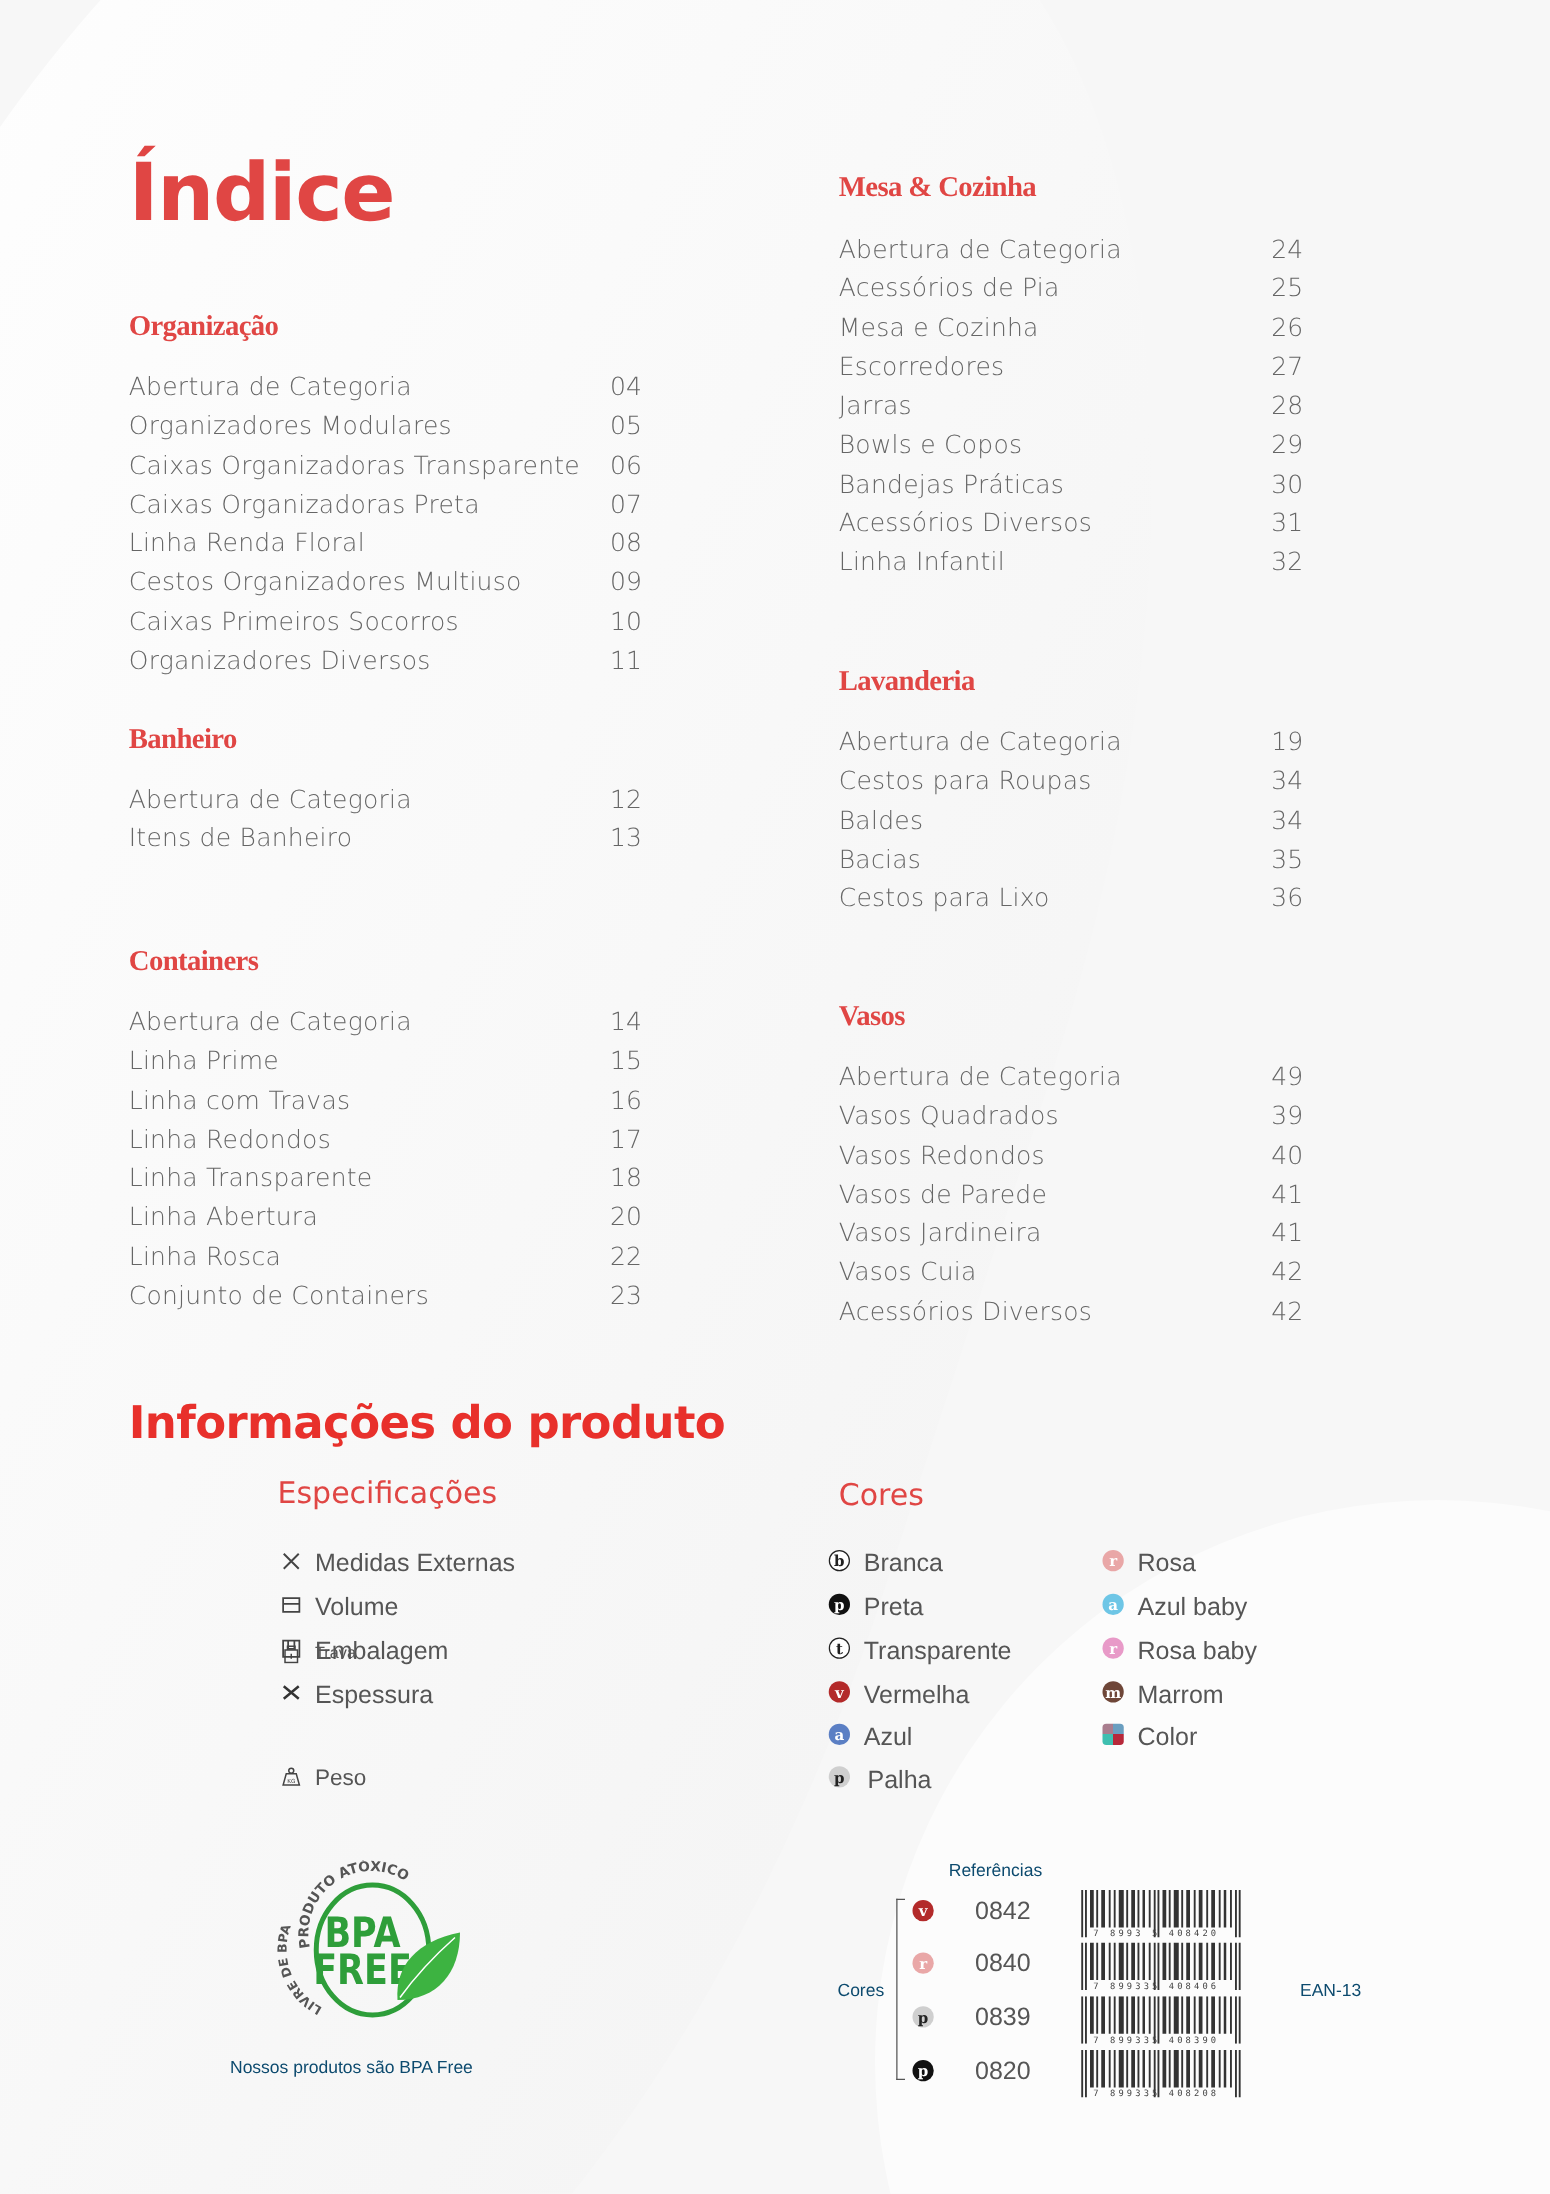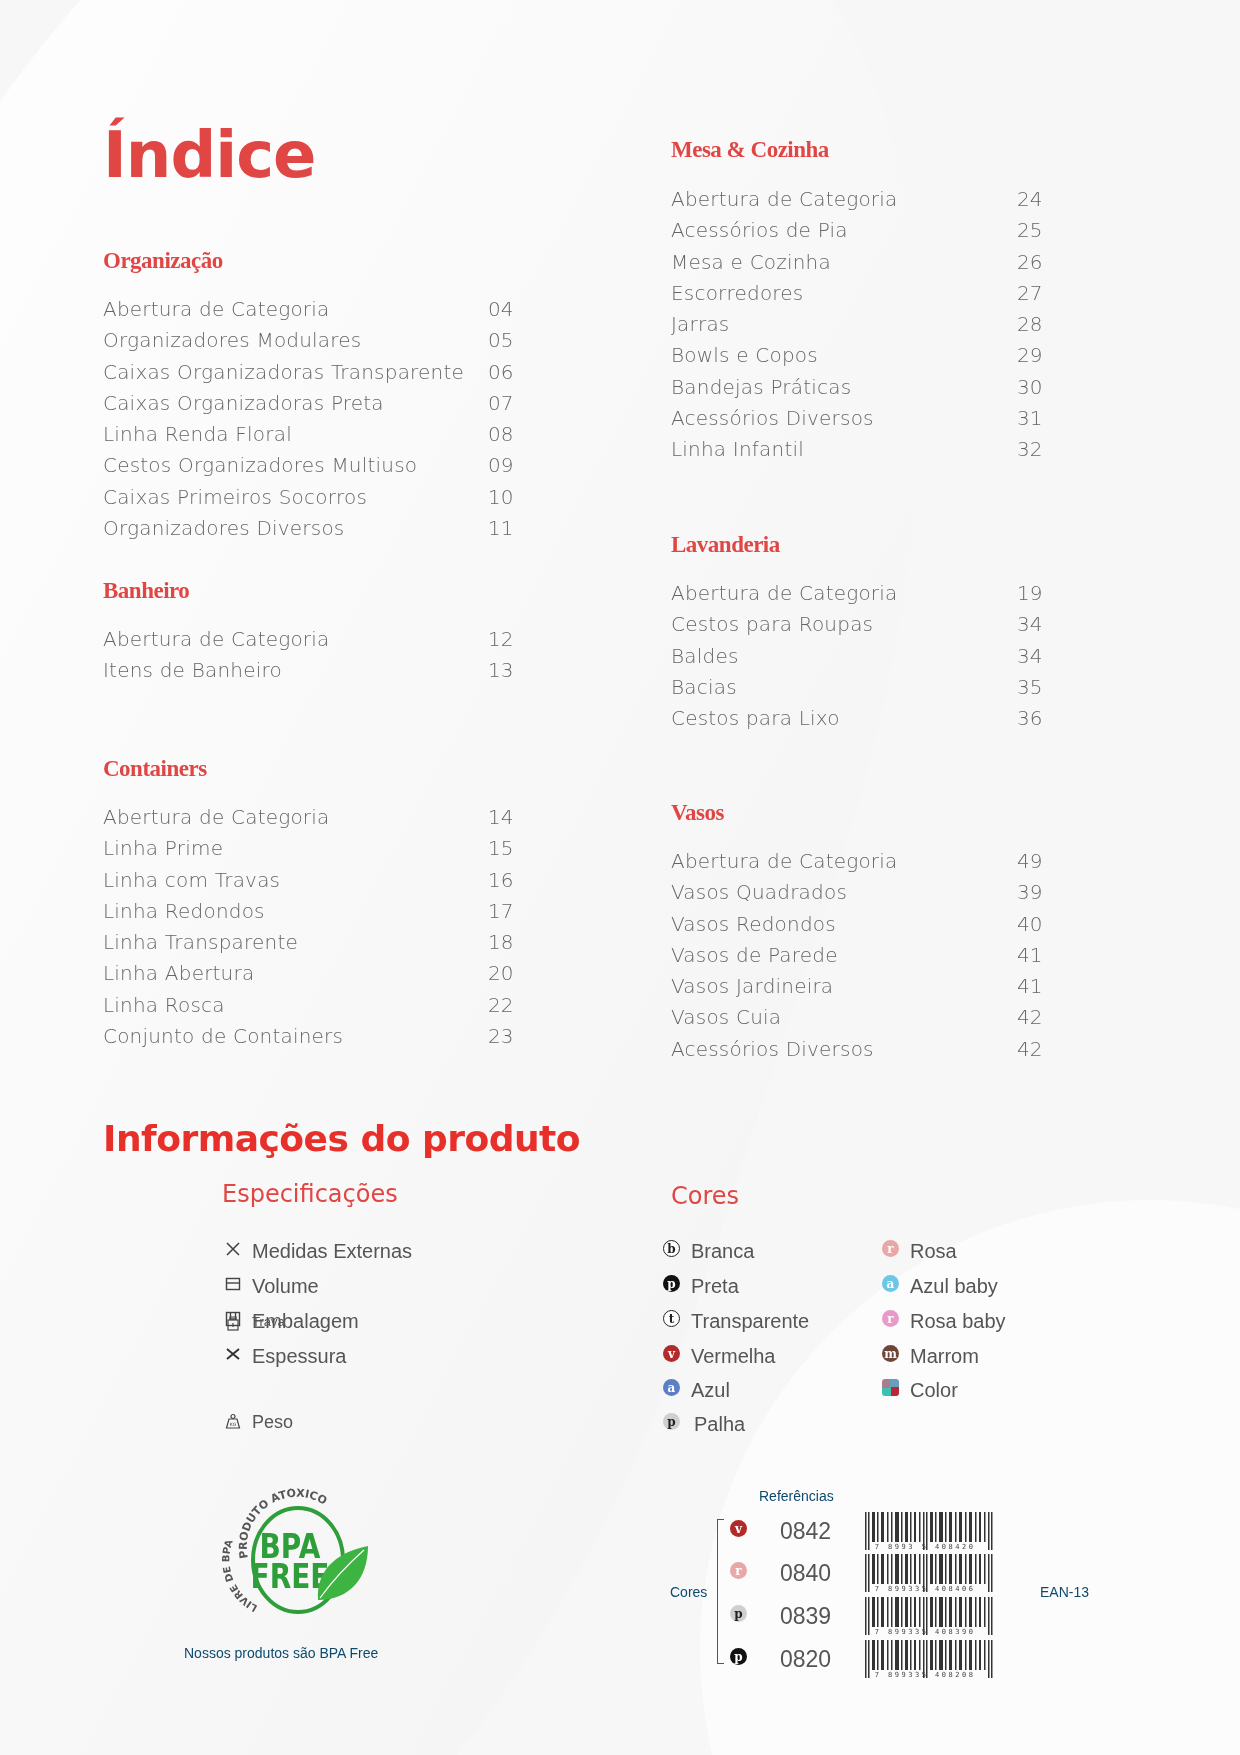--- a/index.html
+++ b/index.html
@@ -19,21 +19,21 @@
   .toc-row .pg{position:absolute;top:0;}
   .left .pg{left:385px;}
   .right .pg{left:346px;}
   .big-title{left:103px;top:1118px;font-family:"DejaVu Sans",sans-serif;font-weight:bold;font-size:36px;color:#e8302b;letter-spacing:-0.5px;}
   .sub-title{font-family:"DejaVu Sans",sans-serif;font-size:24px;color:#e04644;}
   .spec-row,.color-row{position:absolute;display:flex;align-items:flex-start;font-size:20px;color:#555;white-space:nowrap;}
   .spec-icon{width:18px;height:18px;margin-right:10px;display:inline-flex;align-items:center;justify-content:center;}
   .dot{width:17px;height:17px;border-radius:50%;display:inline-flex;align-items:center;justify-content:center;
     font-family:"DejaVu Serif",serif;font-weight:bold;font-size:12px;color:#fff;margin-right:11px;box-sizing:border-box;}
   .ref-row{position:absolute;left:717px;width:290px;height:40px;}
-  .ref-num{position:absolute;left:63px;top:6px;font-size:23px;color:#555;}
+  .ref-num{position:absolute;left:63px;top:6px;font-size:20px;color:#555;}
   .barcode{position:absolute;left:142px;top:0;width:142px;height:38px;}
   .small{font-size:14px;color:#0c4a6e;}
 </style>
 </head>
 <body>
 
 <div class="bg">
   <div class="shape1"></div>
   <div class="shape2"></div>
 </div>

